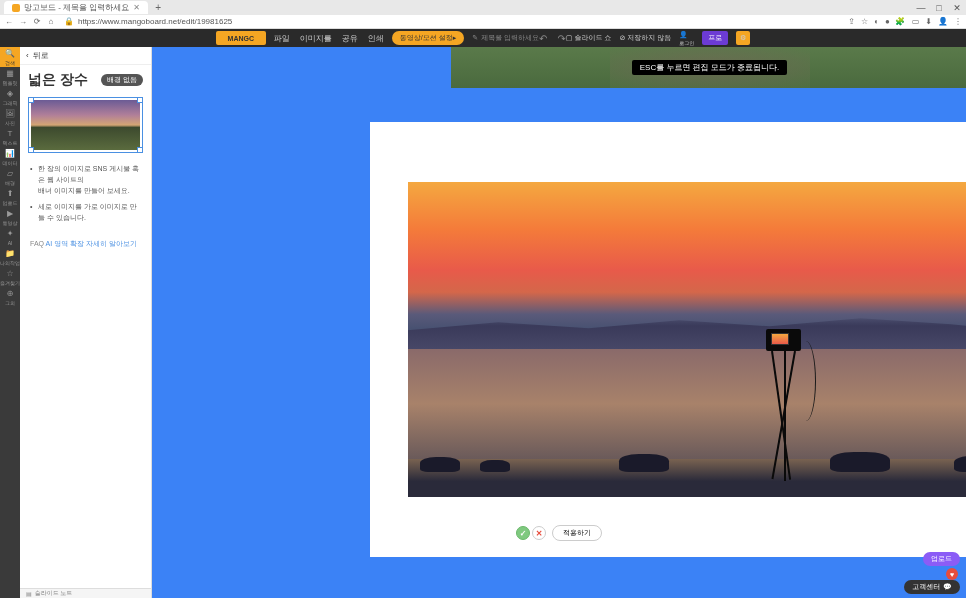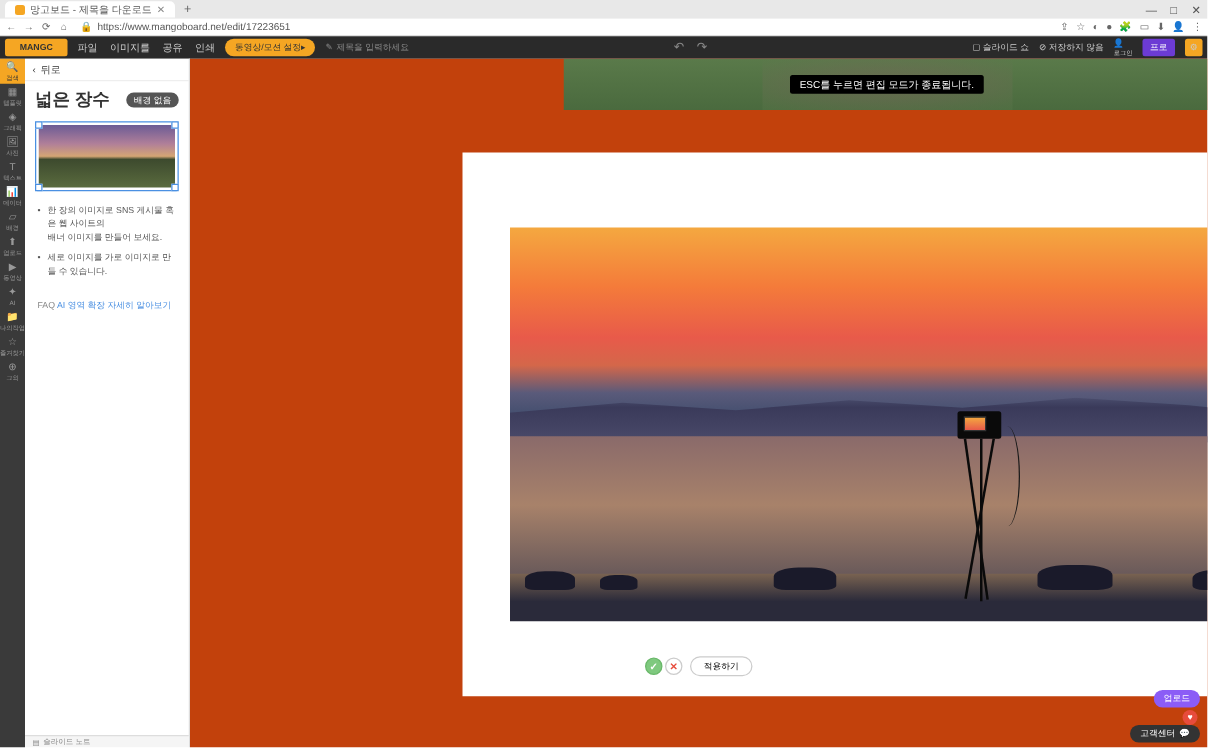--- a/index.html
+++ b/index.html
@@ -16,21 +16,21 @@
     .window-controls span { width: 10px; text-align: center; cursor: pointer; }
     
     .url-bar { height: 14px; background: #fff; border-bottom: 1px solid #ddd; display: flex; align-items: center; padding: 0 4px; gap: 4px; }
     .nav-btn { width: 10px; color: #666; font-size: 8px; text-align: center; cursor: pointer; }
     .url-input { flex: 1; font-size: 8px; color: #555; padding: 0 4px; display: flex; align-items: center; gap: 4px; }
     .lock-icon { color: #666; }
     .url-icons { display: flex; gap: 6px; color: #666; font-size: 8px; }
     .url-icons span { cursor: pointer; }
     
     
-    .app-header { height: 18px; background: #2a2a2a; display: flex; align-items: center; justify-content: space-between; padding: 0 4px; }
+    .app-header { height: 18px; background: #2a2a2a; display: flex; align-items: center; justify-content: center; padding: 0 4px; }
     .header-left { display: flex; align-items: center; gap: 8px; }
     .logo-area { width: 50px; height: 14px; background: #f5a623; display: flex; align-items: center; justify-content: center; font-size: 7px; color: #333; font-weight: bold; border-radius: 2px; }
     .header-menu { display: flex; gap: 10px; color: #ccc; font-size: 8px; }
     .header-menu span { cursor: pointer; }
     .btn-yellow { background: #f5a623; color: #333; padding: 2px 8px; border-radius: 8px; font-size: 7px; cursor: pointer; }
     .title-input { color: #888; font-size: 7px; display: flex; align-items: center; gap: 3px; }
     .header-center { display: flex; gap: 10px; color: #888; }
     .header-right { display: flex; align-items: center; gap: 8px; color: #ccc; font-size: 7px; }
     .header-right > * { cursor: pointer; }
     .btn-purple { background: #6c3bd4; padding: 2px 6px; border-radius: 2px; color: #fff; }
@@ -58,21 +58,21 @@
     .tm-tr { top: -1px; right: -1px; }
     .tm-bl { bottom: -1px; left: -1px; }
     .tm-br { bottom: -1px; right: -1px; }
     .desc-list { padding: 8px 10px; font-size: 7px; color: #555; line-height: 1.6; }
     .desc-list li { margin-bottom: 4px; list-style: none; position: relative; padding-left: 8px; }
     .desc-list li:before { content: "•"; position: absolute; left: 0; }
     .faq-link { padding: 4px 10px; font-size: 7px; color: #4a90e2; cursor: pointer; }
     .faq-label { color: #888; }
     
     
-    .canvas-area { flex: 1; background: #c2410c; position: relative; overflow: hidden; }
+    .canvas-area { flex: 1; background: #3b82f6; position: relative; overflow: hidden; }
     .page-top { position: absolute; top: 0; left: 299px; width: 517px; height: 41px; background: linear-gradient(to bottom, #5a7a4a, #4a6a3e); display: flex; align-items: center; justify-content: center; }
     .page-top-overlay { position: absolute; top: 0; left: 50%; transform: translateX(-50%); width: 200px; height: 41px; background: radial-gradient(ellipse at center, rgba(120,100,90,0.6) 0%, rgba(90,122,74,0.3) 100%); }
     .esc-tooltip { background: #000; color: #fff; padding: 2px 8px; border-radius: 2px; font-size: 8px; position: relative; z-index: 2; }
     
     .page-main { position: absolute; top: 75px; left: 218px; width: 679px; height: 435px; background: #fff; display: flex; align-items: center; justify-content: center; }
     .main-image { width: 604px; height: 315px; background: linear-gradient(to bottom, #f4a840 0%, #f47b3a 15%, #e85a4a 28%, #d4674a 35%, #5a5a7a 42%, #3a4a6a 50%, #8a6a5a 60%, #b88a6a 75%, #9a7a5a 85%, #2a2a3a 95%); position: relative; }
     .mountain-layer { position: absolute; top: 42%; left: 0; right: 0; height: 40px; background: linear-gradient(to bottom, transparent, #3a3a5a 30%, #4a4a6a 100%); clip-path: polygon(0 100%, 0 40%, 15% 20%, 30% 35%, 45% 15%, 60% 30%, 75% 10%, 90% 25%, 100% 40%, 100% 100%); }
     .water-layer { position: absolute; bottom: 12%; left: 0; right: 0; height: 35%; background: linear-gradient(to bottom, #8a6a6a 0%, #a8826a 50%, #6a5a5a 100%); }
     .rocks { position: absolute; bottom: 8%; left: 0; right: 0; height: 25px; }
     .rock { position: absolute; bottom: 0; background: #1a1a2a; border-radius: 40% 40% 20% 20%; }
@@ -101,40 +101,40 @@
     .float-heart { bottom: 18px; width: 12px; height: 12px; background: #e74c3c; border-radius: 50%; padding: 0; justify-content: center; right: 8px; }
     .float-dark { bottom: 4px; background: #333; }
   </style>
 </head>
 <body>
 
 <div class="browser-top">
   <div class="tab-bar">
     <div class="tab">
       <span class="tab-icon"></span>
-      <span>망고보드 - 제목을 다운로드</span>
+      <span>망고보드 - 제목을 입력하세요</span>
       <span class="tab-close">✕</span>
     </div>
     <div class="new-tab">+</div>
   </div>
   <div class="window-controls">
     <span>—</span>
     <span>□</span>
     <span>✕</span>
   </div>
 </div>
 
 <div class="url-bar">
   <span class="nav-btn">←</span>
   <span class="nav-btn">→</span>
   <span class="nav-btn">⟳</span>
   <span class="nav-btn">⌂</span>
   <div class="url-input">
     <span class="lock-icon">🔒</span>
-    <span>https://www.mangoboard.net/edit/17223651</span>
+    <span>https://www.mangoboard.net/edit/19981625</span>
   </div>
   <div class="url-icons">
     <span>⇪</span>
     <span>☆</span>
     <span>◐</span>
     <span>●</span>
     <span>🧩</span>
     <span>▭</span>
     <span>⬇</span>
     <span>👤</span>

